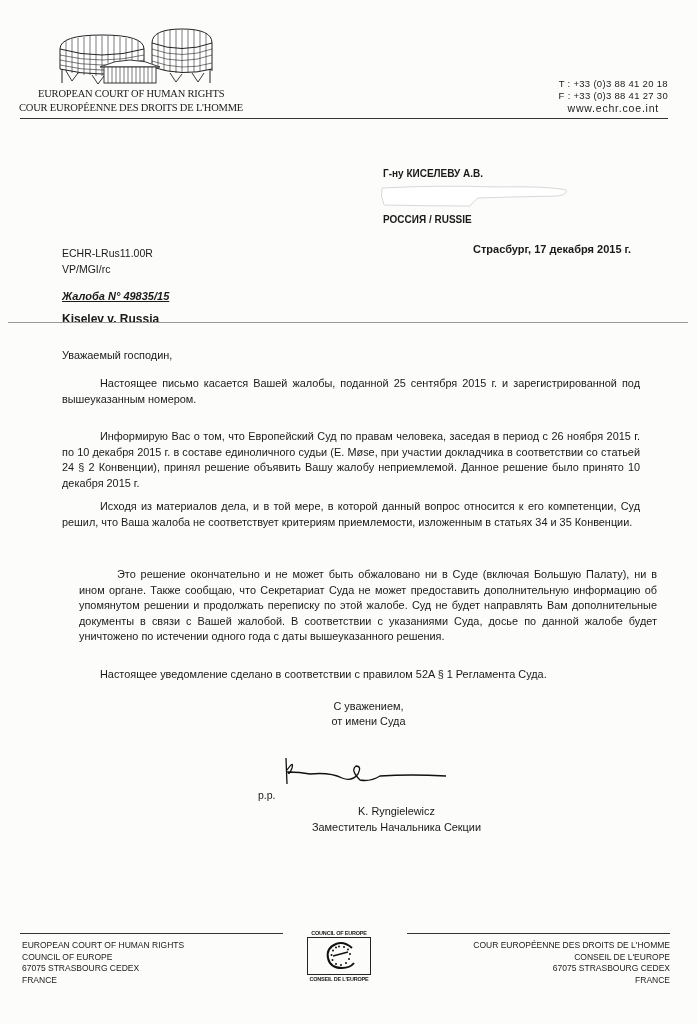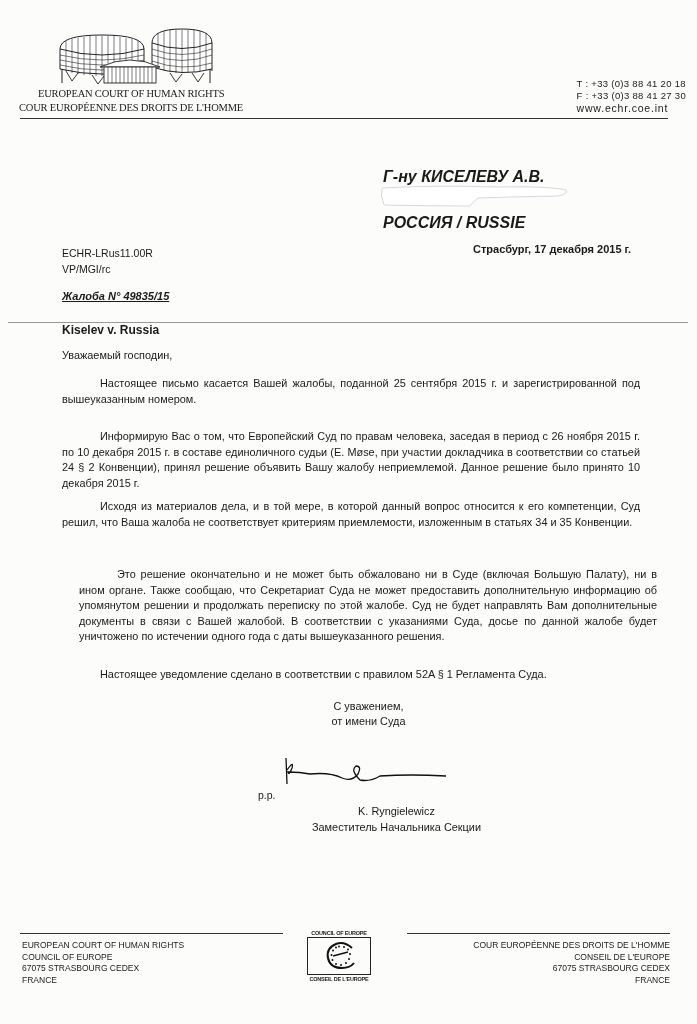--- a/index.html
+++ b/index.html
@@ -8,36 +8,36 @@
     background: #fcfcfb; color: #1a1a1a;
     font-family: "Liberation Sans", "DejaVu Sans", sans-serif;
   }
   .abs { position: absolute; }
   .serif { font-family: "Liberation Serif", "DejaVu Serif", serif; }
 
   
   #logo { left: 52px; top: 27px; width: 165px; height: 60px; }
   .court-en { left: 38px; top: 88px; font-size: 10.5px; letter-spacing: -0.2px; }
   .court-fr { left: 19px; top: 102px; font-size: 10.5px; letter-spacing: -0.2px; }
-  .contacts { right: 11px; top: 78px; text-align: left; font-size: 9.5px; line-height: 12px; letter-spacing: 0.3px; }
+  .contacts { right: 29px; top: 78px; text-align: center; font-size: 9.5px; line-height: 12px; letter-spacing: 0.3px; }
   .contacts .web { font-size: 10.5px; letter-spacing: 0.8px; }
   .rule-top { left: 20px; top: 118px; width: 648px; height: 0; border-top: 1.3px solid #333; }
 
   
-  .addr { font-size: 16px; font-weight: bold; font-style: italic; }
+  .addr { font-size: 10px; font-weight: bold; }
   .addr-name { left: 383px; top: 168px; }
   .redaction { left: 378px; top: 184px; width: 192px; height: 24px; }
   .addr-country { left: 383px; top: 214px; }
   .city-date { left: 473px; top: 243px; font-size: 11px; font-weight: bold; }
 
   .ref { left: 62px; font-size: 10.5px; }
   .ref1 { top: 247px; }
   .ref2 { top: 263px; }
   .app-no { left: 62px; top: 290px; font-size: 11px; font-weight: bold; font-style: italic; text-decoration: underline; }
-  .case-name { left: 62px; top: 323px; font-size: 12px; font-weight: bold; }
+  .case-name { left: 62px; top: 312px; font-size: 12px; font-weight: bold; }
   .rule-ref { left: 8px; top: 322px; width: 680px; height: 0; border-top: 1px solid #999; }
 
   
   .p { position: absolute; left: 62px; width: 578px; font-size: 10.9px; line-height: 15.5px; text-align: justify; }
   .indent { text-indent: 38px; }
   .greeting { top: 348px; }
   .p1 { top: 376px; }
   .p2 { top: 429px; }
   .p3 { top: 499px; }
   .p4 { top: 567px; margin-left: 17px; }

